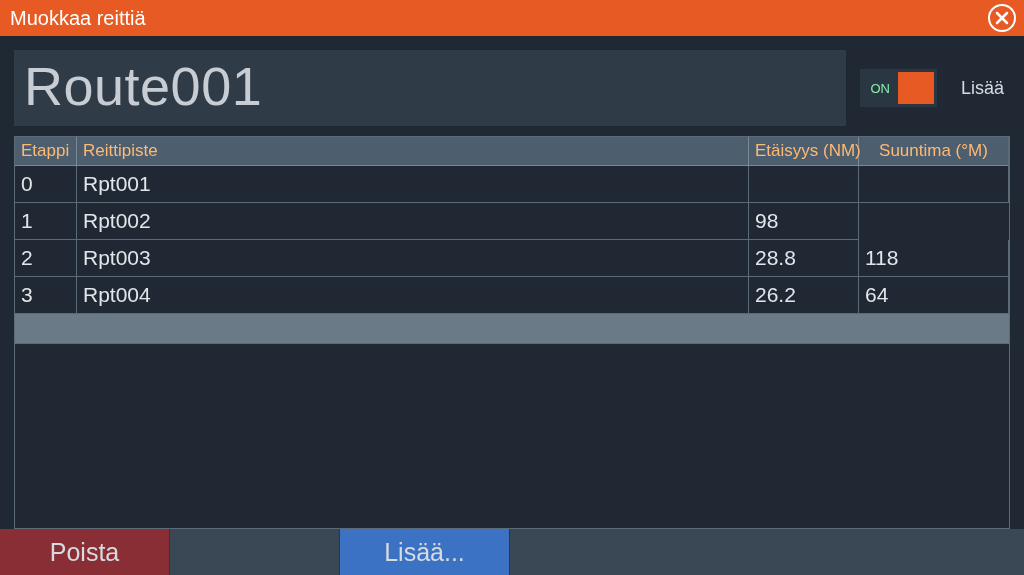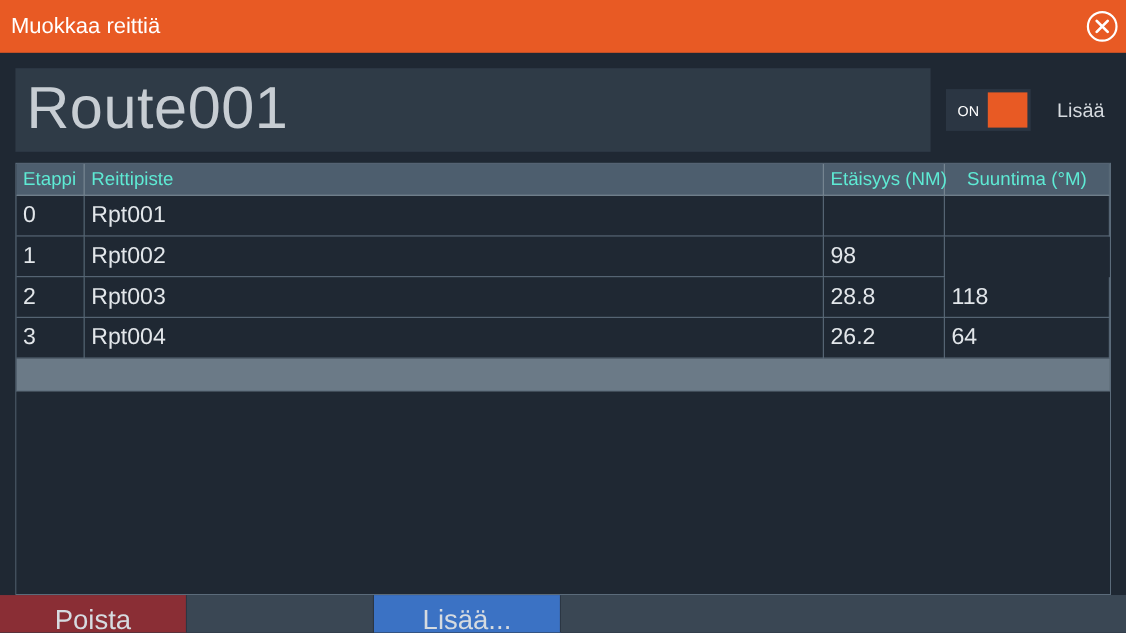--- a/index.html
+++ b/index.html
@@ -4,21 +4,21 @@
 <style>
   * { box-sizing: border-box; margin: 0; padding: 0; }
   html, body {
     width: 1024px;
     height: 575px;
     font-family: "Segoe UI", Tahoma, sans-serif;
     background: #1f2833;
     overflow: hidden;
   }
   .titlebar {
-    height: 48px;
+    height: 36px;
     background: #e85a24;
     color: #fff;
     display: flex;
     align-items: center;
     padding: 0 8px 0 10px;
     font-size: 20px;
   }
   .titlebar .title { flex: 1; }
   .close-btn {
     width: 28px; height: 28px;
@@ -53,21 +53,21 @@
     letter-spacing: 0.5px;
   }
   .toggle-group {
     display: flex;
     align-items: center;
     background: #2b3643;
     padding: 3px 3px 3px 10px;
     height: 38px;
   }
   .toggle-label-on {
-    color: #ffffff;
+    color: #86efac;
     font-size: 13px;
     margin-right: 8px;
   }
   .toggle-thumb {
     width: 36px;
     height: 32px;
     background: #e85a24;
   }
   .show-label {
     color: #d6dbe0;
@@ -81,21 +81,21 @@
     flex-direction: column;
     border: 1px solid #5b6b7a;
     background: #1f2833;
   }
   .thead, .trow {
     display: grid;
     grid-template-columns: 62px 1fr 110px 150px;
   }
   .thead {
     background: #4d5e6e;
-    color: #5eead4;
+    color: #fdba74;
   }
   .thead .th {
     padding: 4px 6px;
     font-size: 17px;
     border-right: 1px solid #7a8994;
     border-bottom: 1px solid #7a8994;
     white-space: nowrap;
     font-weight: 400;
   }
   .thead .th:last-child { border-right: 1px solid #5b6b7a; text-align: center; }

